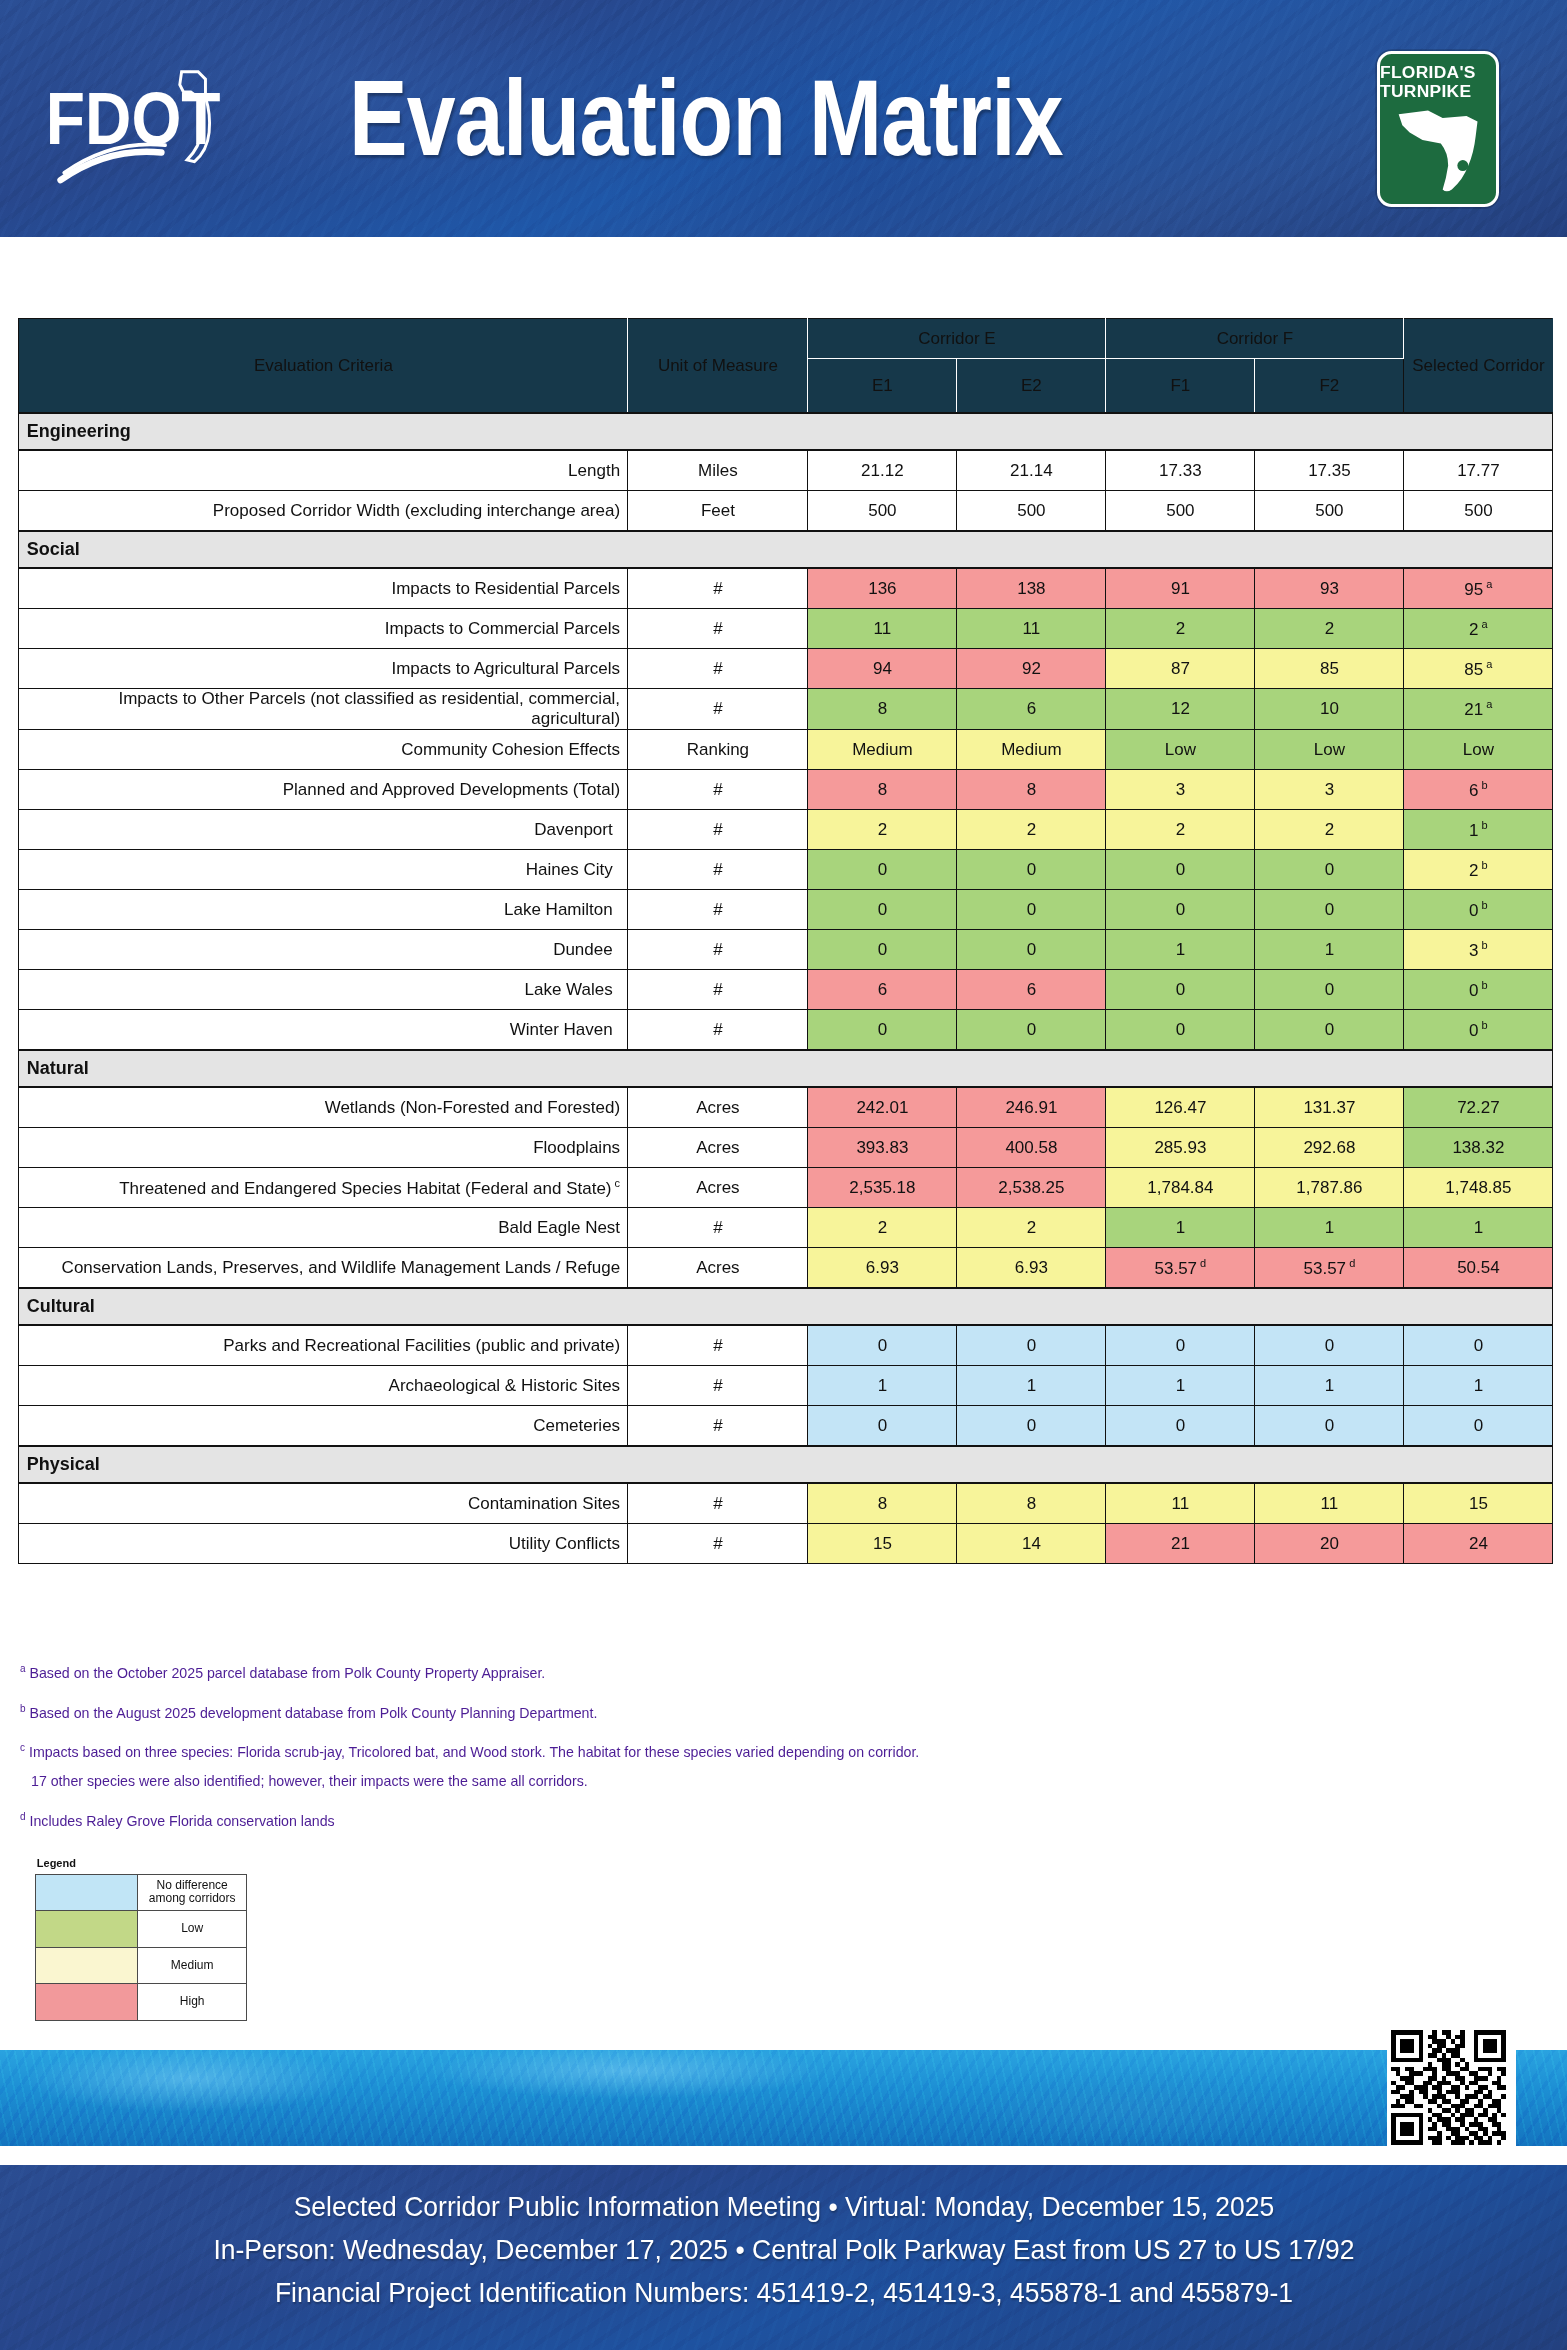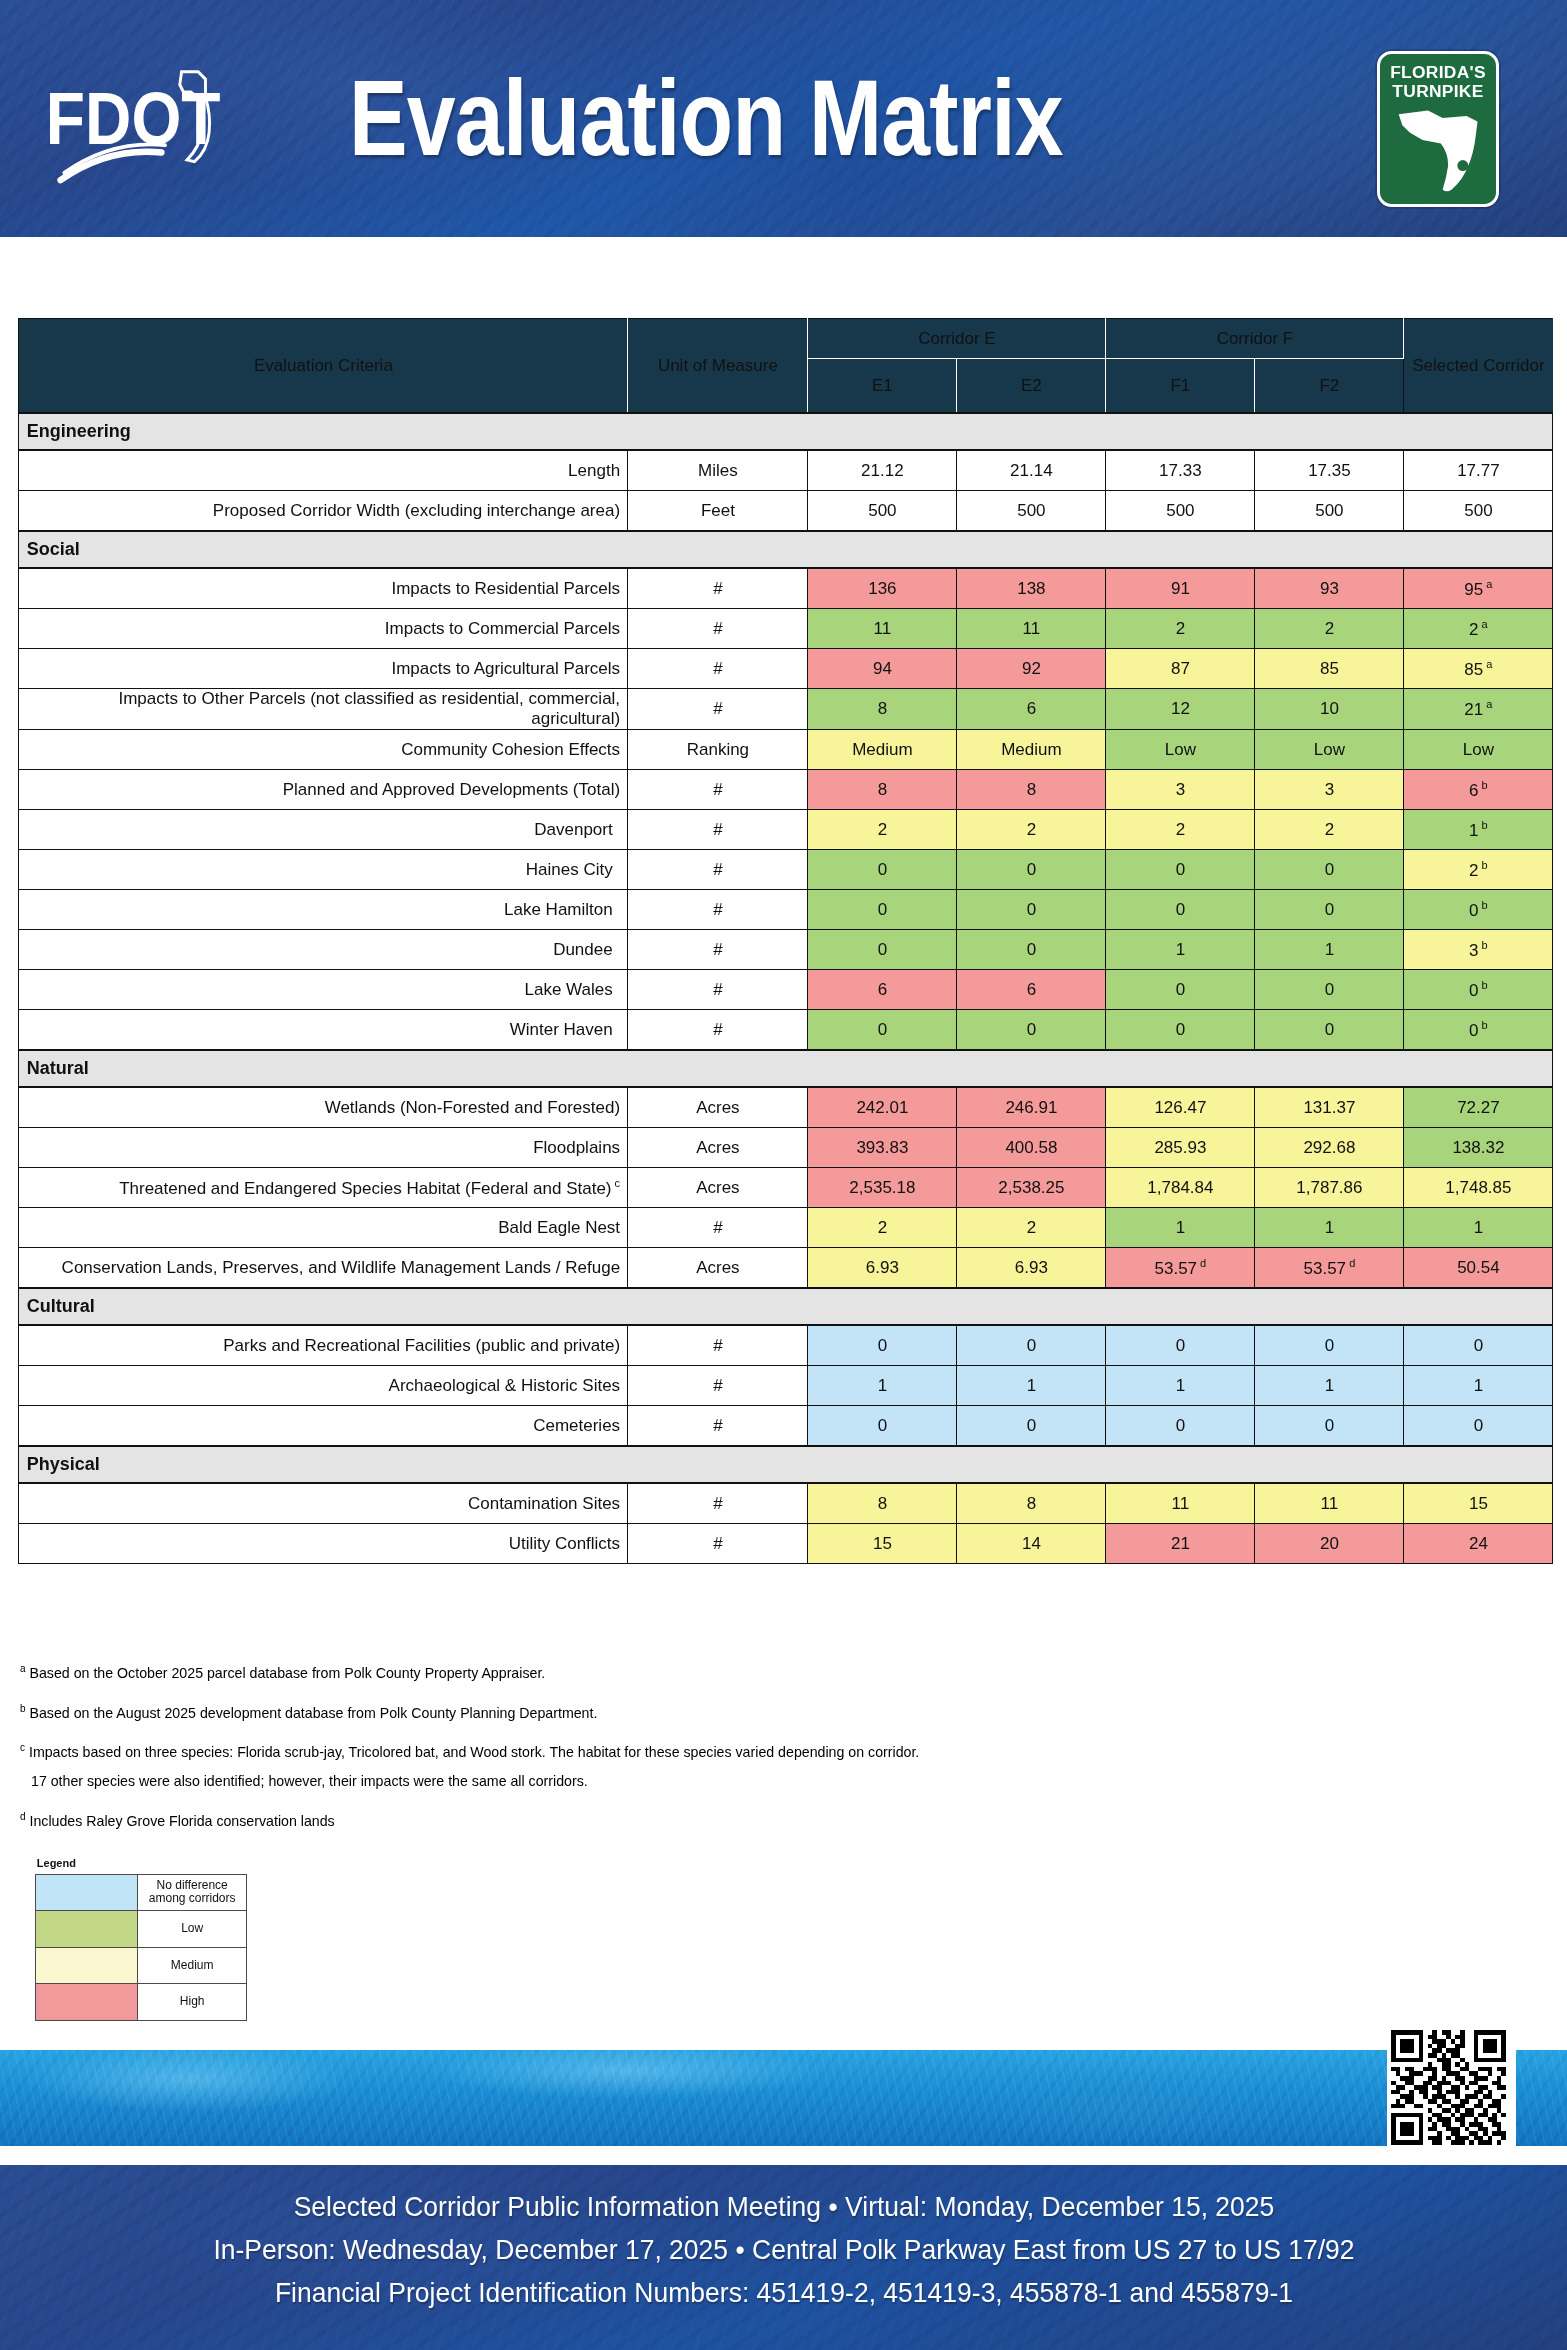--- a/index.html
+++ b/index.html
@@ -38,21 +38,21 @@
     transform:scaleX(.82);transform-origin:left center;
     text-shadow:1.8px 2.8px 2.8px rgba(0,0,0,.30);
     white-space:nowrap;
   }
   .turnpike-shield{
     position:absolute;left:1377px;top:51px;width:116px;height:150px;z-index:3;
     background:#1d6b3f;border:3.7px solid #ffffff;border-radius:14.7px;
     box-shadow:0 0 0 1.8px rgba(0,0,0,.18);
   }
   .turnpike-shield .tp-txt{
-    position:absolute;left:0;top:9.2px;width:100%;text-align:center;color:#fff;
+    position:absolute;left:0;top:9.2px;width:100%;color:#fff;
     font-size:17.4px;font-weight:bold;line-height:19px;letter-spacing:0.3px;
   }
   .turnpike-shield .tp-map{position:absolute;left:14.7px;top:51px;width:88px;height:90px;}
 
   
   .matrix-wrap{position:absolute;left:18.4px;top:318px;width:1531px;}
   table.matrix{border-collapse:collapse;width:1531px;table-layout:fixed;}
   table.matrix td,table.matrix th{
     border:1.4px solid #111;
     font-size:17px;color:#111;padding:0 7.3px;
@@ -82,21 +82,21 @@
 
   .cell-red   {background:#f59a9a;}
   .cell-green {background:#a8d47c;}
   .cell-yellow{background:#f7f49a;}
   .cell-blue  {background:#c3e4f6;}
   .cell-white {background:#ffffff;}
   sup{font-size:11px;vertical-align:super;}
 
   
   .footnotes{position:absolute;left:20px;top:1660px;width:1194px;}
-  .fn{font-size:14.2px;color:#000000;line-height:17.4px;margin-bottom:17.4px;}
+  .fn{font-size:14.2px;color:#4c1d95;line-height:17.4px;margin-bottom:17.4px;}
   .fn sup{font-size:10px;}
   .fn .cont{display:block;padding-left:11px;margin-top:12px;}
 
   
   .legend-box{position:absolute;left:35px;top:1857px;}
   .legend-title{font-size:11px;font-weight:bold;color:#111;margin-bottom:4.6px;padding-left:1.8px;}
   table.legend{border-collapse:collapse;}
   table.legend td{border:1.2px solid #4a4a4a;height:32px;font-size:12px;color:#111;text-align:center;}
   td.lg-swatch{width:99px;}
   td.lg-label{width:101px;padding:1.8px 3.7px;line-height:13.8px;background:#fff;}

